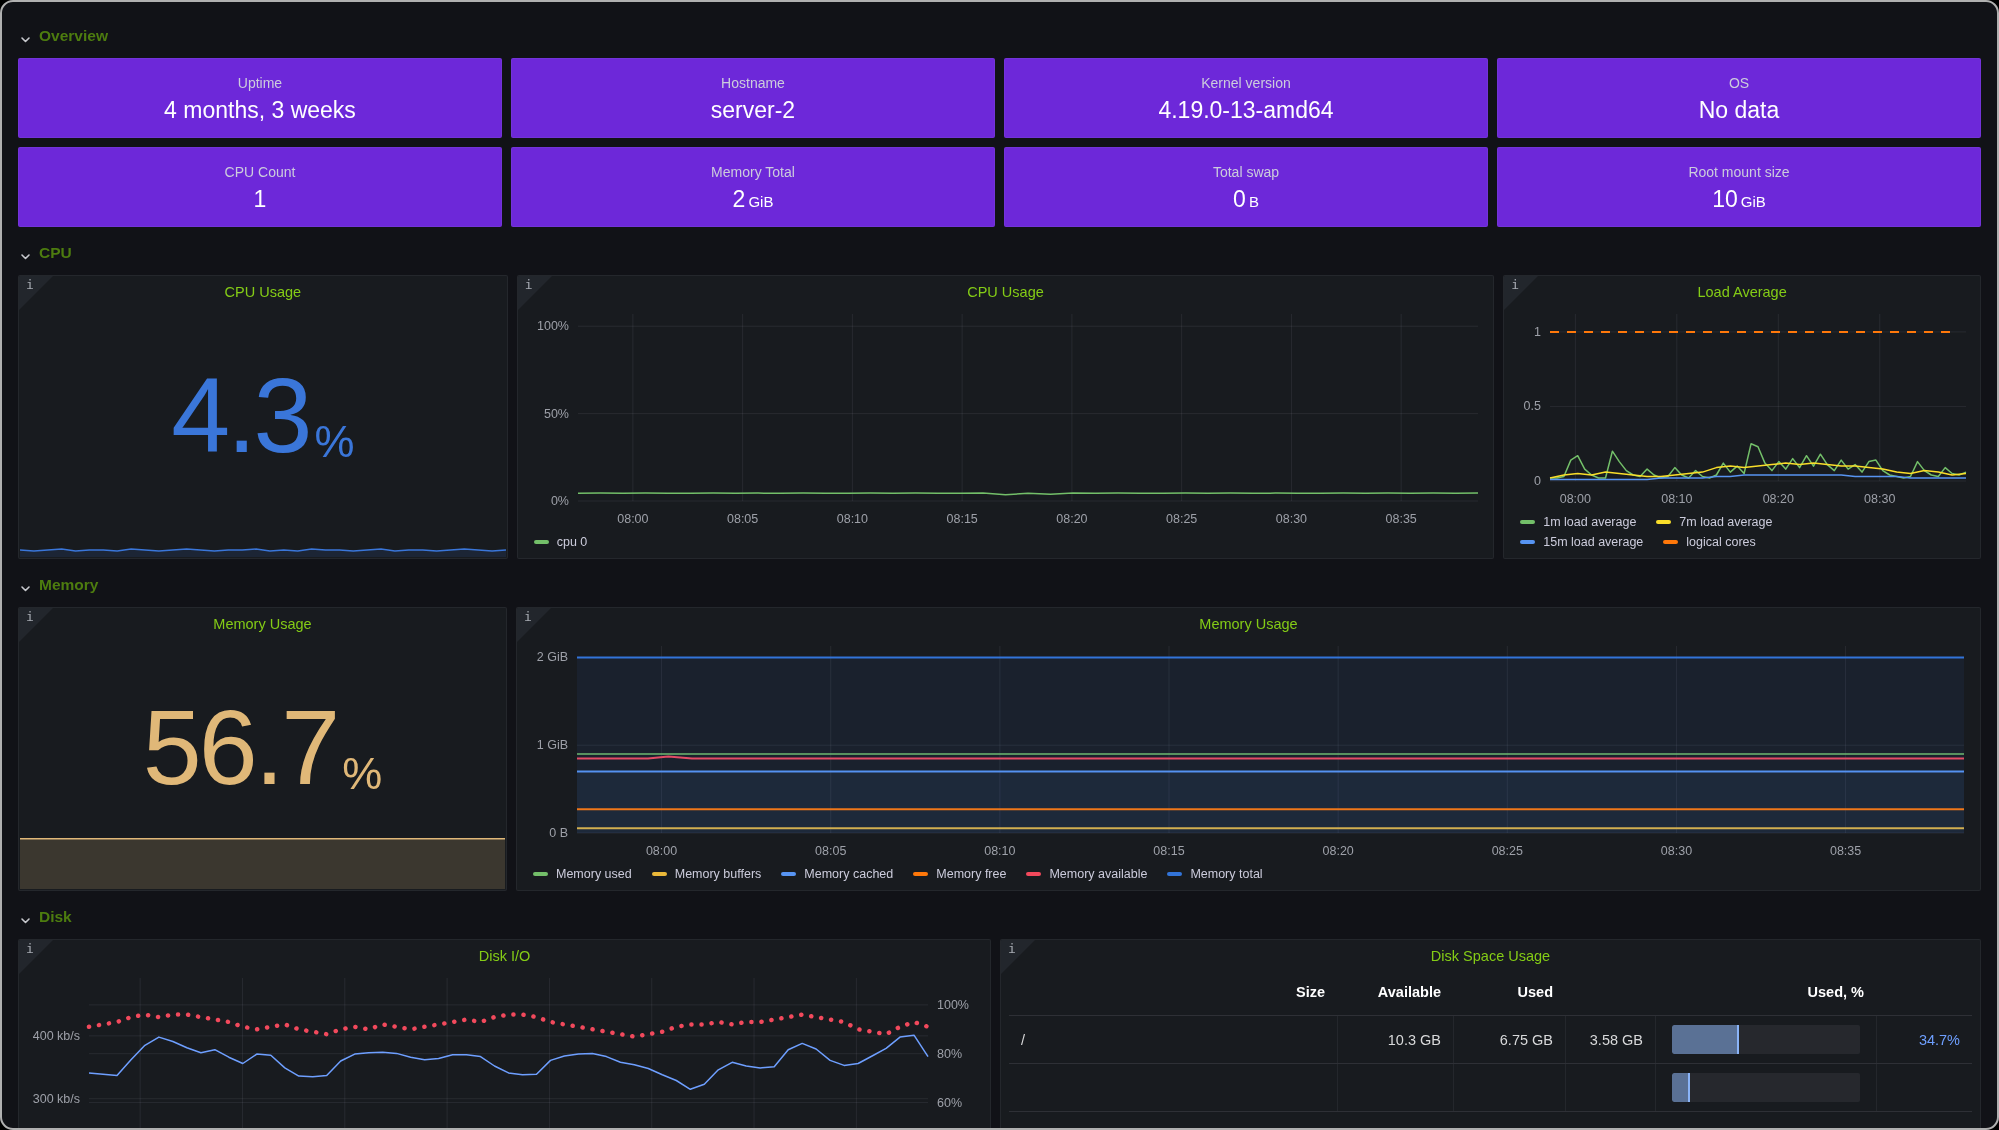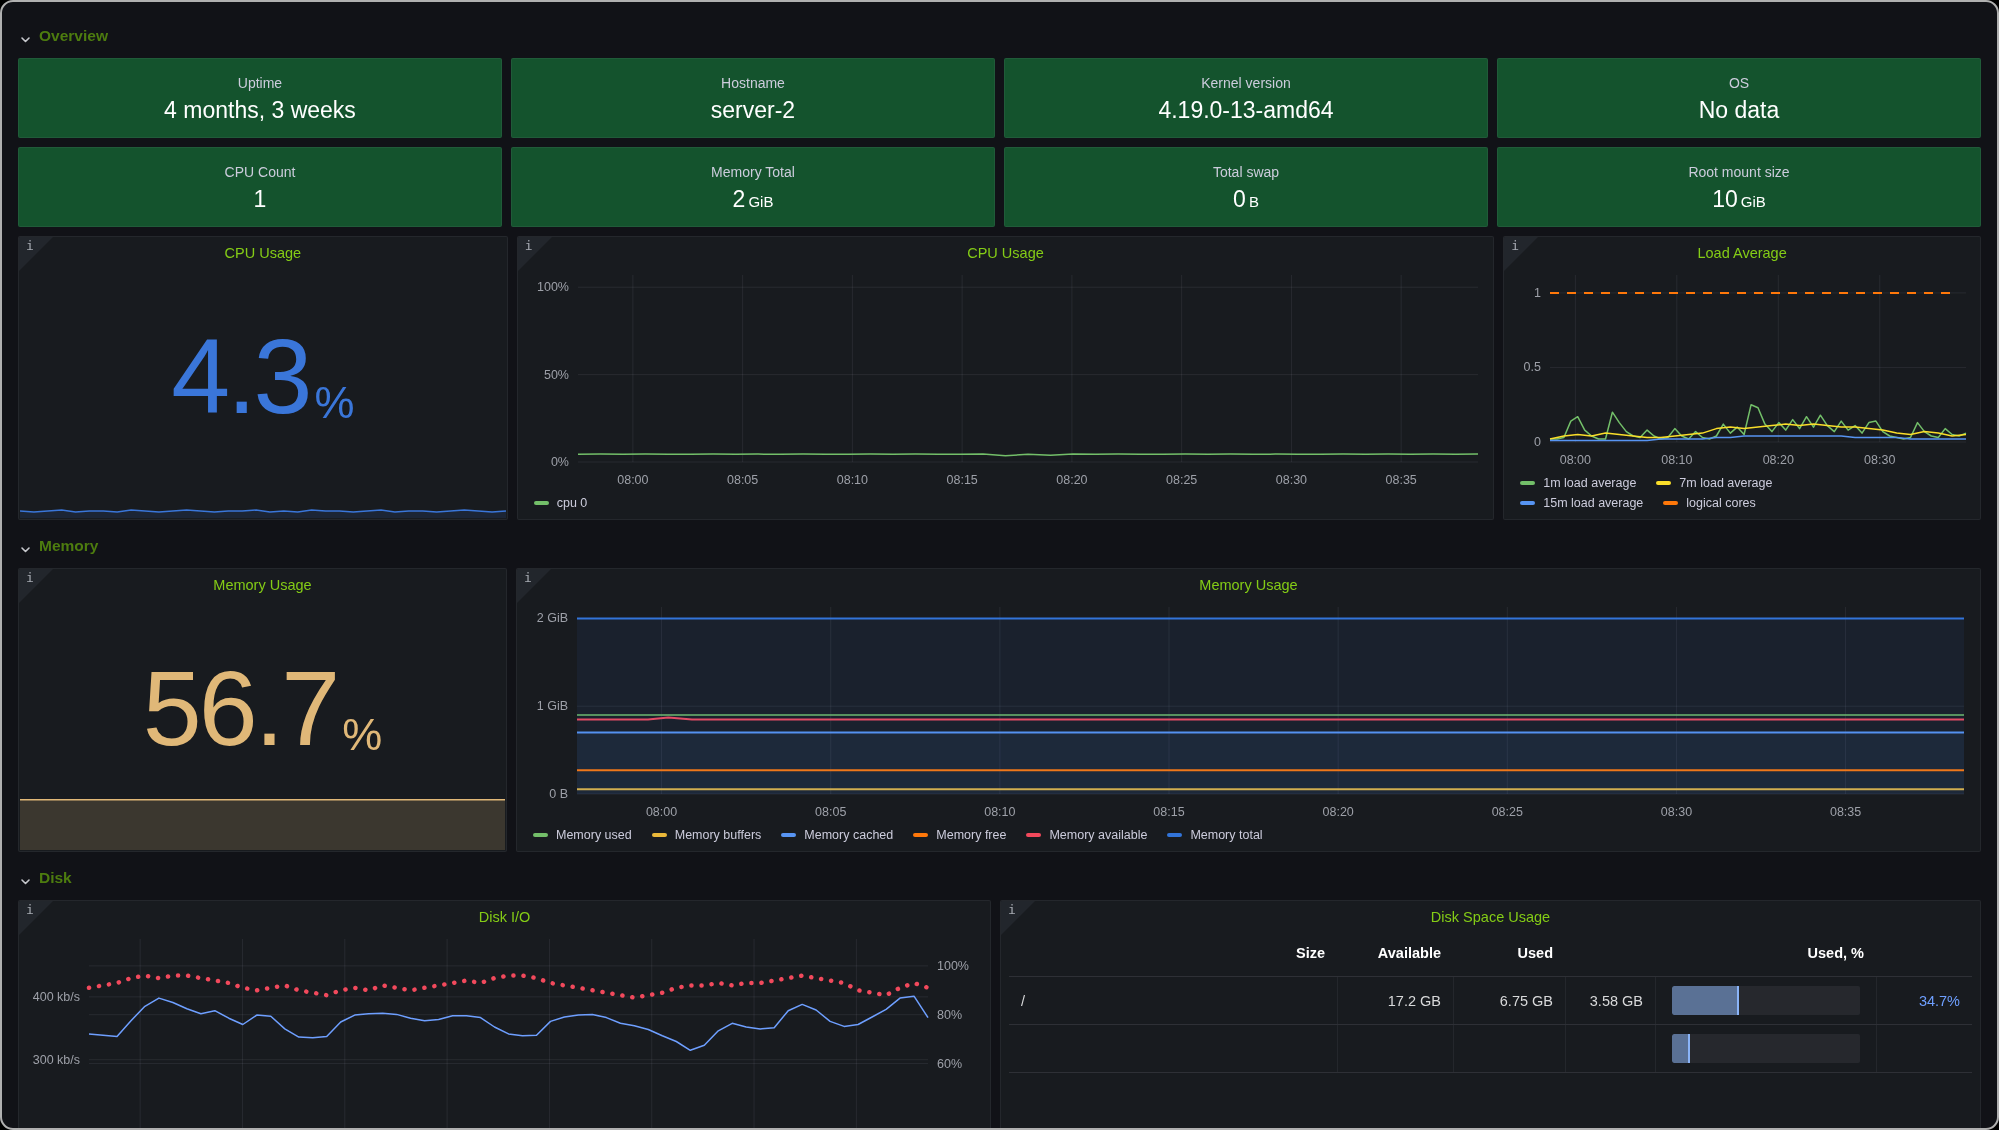--- a/index.html
+++ b/index.html
@@ -5,21 +5,21 @@
   html,body{margin:0;padding:0}
   body{width:1999px;height:1130px;background:#000;font-family:"Liberation Sans",sans-serif;overflow:hidden;position:relative}
   .frame{position:absolute;inset:0;border:2px solid #b0b0b0;border-radius:13px;background:#111217;overflow:hidden}
   .page{padding:12px 16px 0}
 
   .section-title{display:flex;align-items:flex-end;gap:8px;margin:17px 2px 13px;color:#4d7c0f;font-size:15.5px;font-weight:700;cursor:pointer}
   .section-title:first-child{margin-top:13px}
   .chev{display:flex;align-items:center;color:#9da0a8}
 
   .tiles{display:grid;grid-template-columns:repeat(4,1fr);gap:9px;margin-bottom:9px}
-  .tile{background:#14532d;border:1px solid rgba(204,204,220,.07);border-radius:2px;height:78px;
+  .tile{background:#6d28d9;border:1px solid rgba(204,204,220,.07);border-radius:2px;height:78px;
         display:flex;flex-direction:column;align-items:center;justify-content:center;gap:8px}
   .tile-title{font-size:14px;color:#ccccdc}
   .tile-value{font-size:23px;font-weight:500;color:#fff;line-height:1}
   .tile-unit{font-size:15px;margin-left:3px;font-weight:500}
 
   .row{display:grid;gap:9px;margin-bottom:9px}
   .row-cpu{grid-template-columns:490fr 978fr 478fr;height:284px}
   .row-mem{grid-template-columns:490fr 1468fr;height:284px}
   .row-disk{grid-template-columns:975fr 983fr;height:284px}
 
@@ -97,20 +97,28 @@
         <div class="tile">
           <div class="tile-title">Total swap</div>
           <div class="tile-value"><span>0</span><span class="tile-unit">B</span></div>
         </div>
         <div class="tile">
           <div class="tile-title">Root mount size</div>
           <div class="tile-value"><span>10</span><span class="tile-unit">GiB</span></div>
         </div>
       </div>
 
+  <div class="section-title">
+    <span class="chev">
+      <svg width="11" height="11" viewBox="0 0 11 11">
+            <polyline points="2,4 5.5,7.5 9,4" fill="none" stroke="#c7c8cd" stroke-width="1.6" stroke-linecap="round" stroke-linejoin="round"></polyline>
+          </svg>
+    </span>
+    <span>CPU</span>
+  </div>
   <div class="row row-cpu">
 
     <div class="panel">
       <div class="corner">
             <span>i</span>
           </div>
       <h2 class="panel-title">CPU Usage</h2>
       <div class="big-wrap">
         <div class="big-inner" style="color: rgb(58, 118, 217);">
           <span class="big-num">4.3</span>
@@ -363,21 +371,21 @@
       <div class="tablebody">
             <div class="tr head">
               <div class="td hnum c2">Size</div>
               <div class="td hnum c3">Available</div>
               <div class="td hnum c4">Used</div>
               <div class="td c5"></div>
               <div class="td hnum c6">Used, %</div>
             </div>
             <div class="tr">
               <div class="td c1">/</div>
-              <div class="td num c2">17.2 GB</div>
+              <div class="td num c2">10.3 GB</div>
               <div class="td num c3">6.75 GB</div>
               <div class="td num c4">3.58 GB</div>
               <div class="td c5">
                 <div class="bar-track">
                   <div class="bar-fill" style="width: 34.7%;"></div>
                 </div>
               </div>
               <div class="td num c6 pct">34.7%</div>
             </div>
             <div class="tr">

